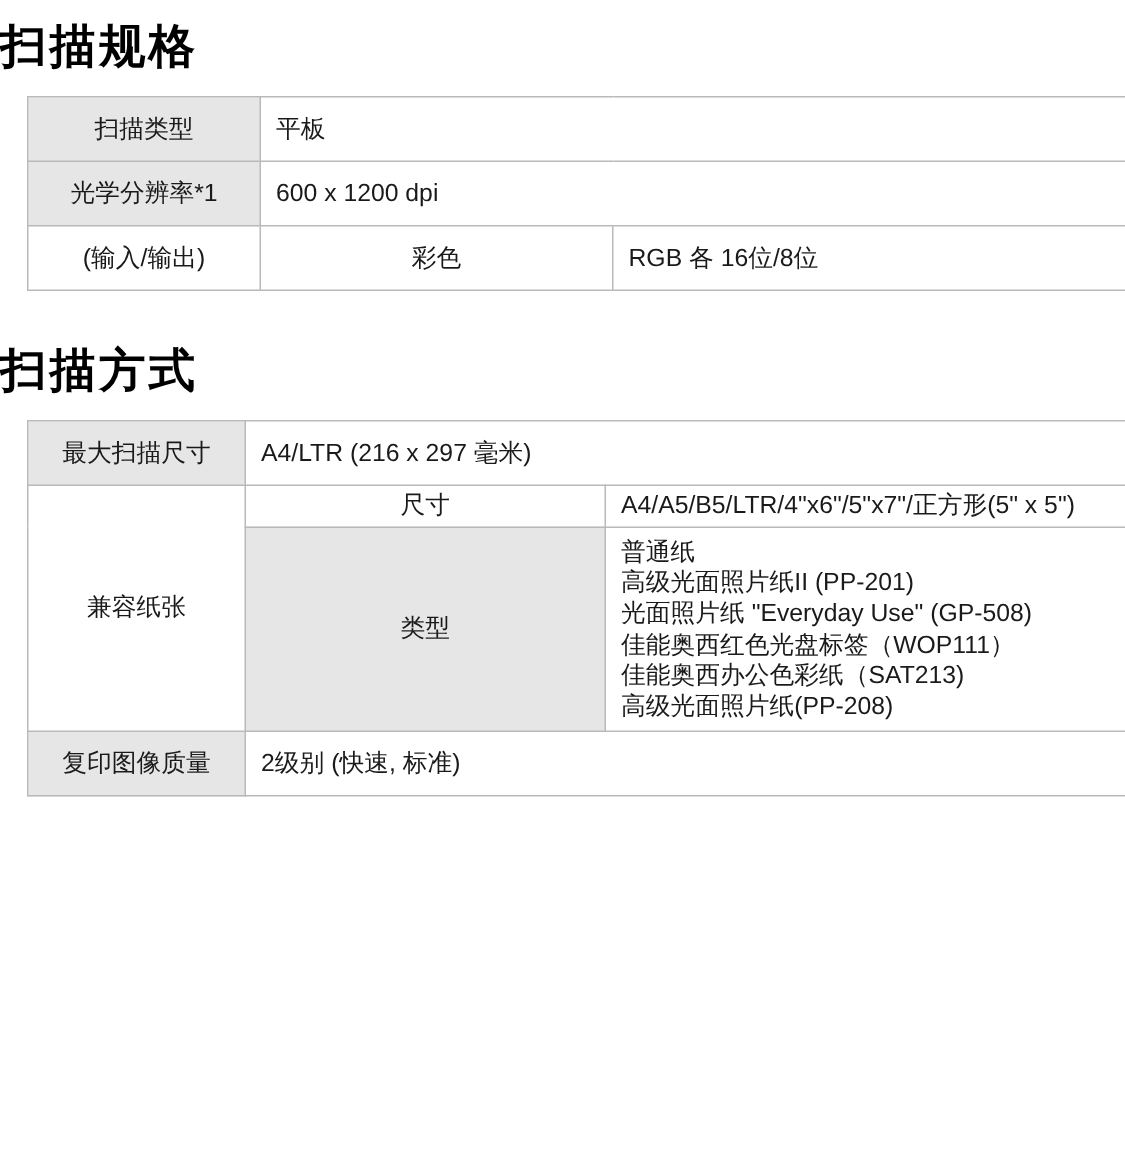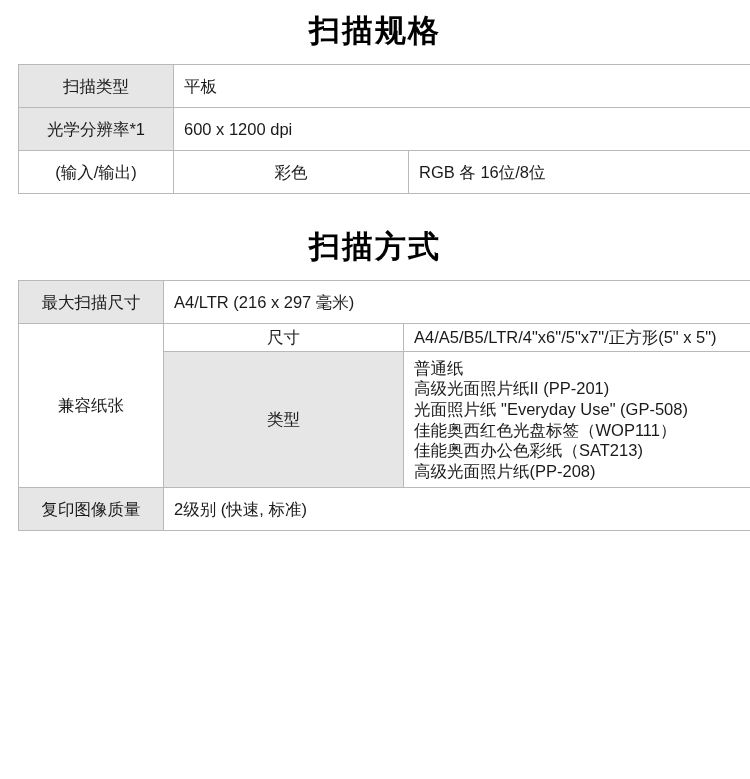--- a/index.html
+++ b/index.html
@@ -14,21 +14,20 @@
     color: #1a1a1a;
     overflow: hidden;
   }
   .page {
     position: relative;
     width: 750px;
     height: 779px;
     box-sizing: border-box;
   }
   .section-title {
-    text-align: center;
     font-size: 31px;
     font-weight: bold;
     letter-spacing: 2px;
     color: #000;
   }
   #scan-title {
     padding-top: 10px;
     padding-bottom: 12px;
   }
   #copy-title {

